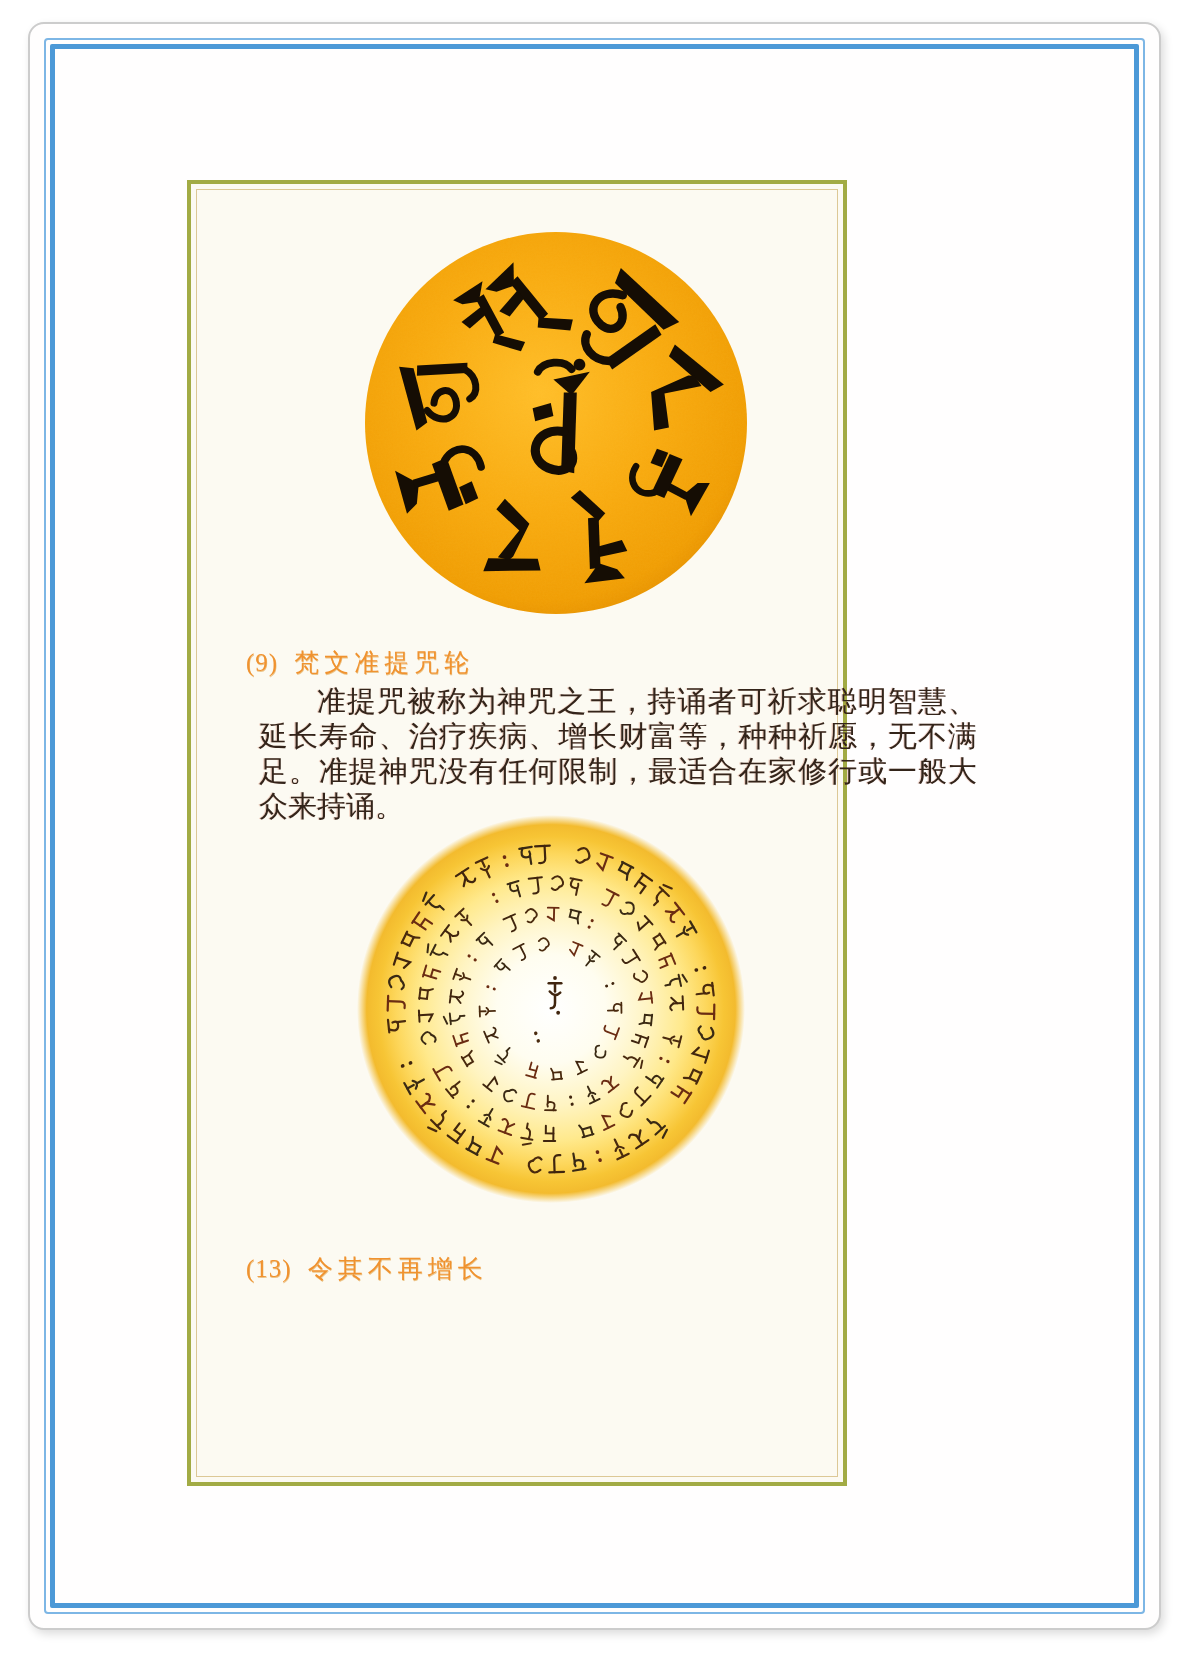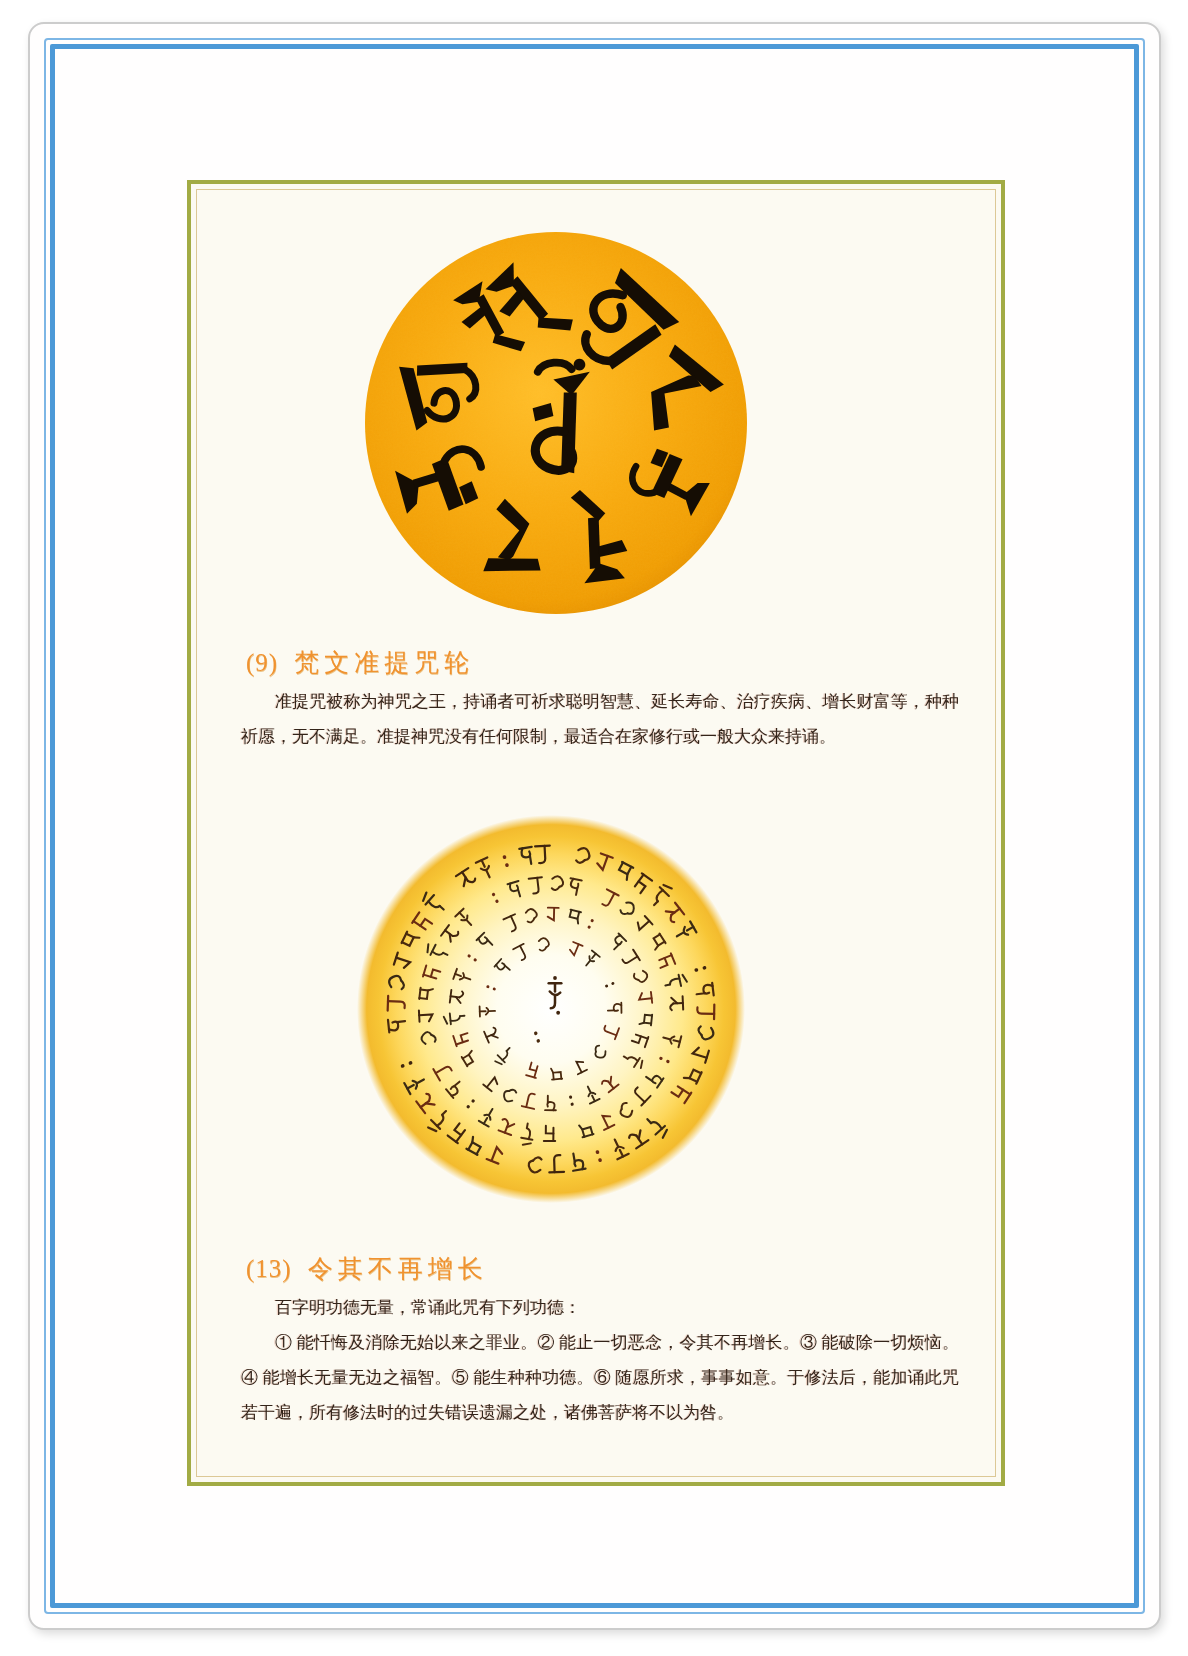--- a/index.html
+++ b/index.html
@@ -16,42 +16,42 @@
   }
   .blue-thin{
     position:absolute;left:14px;top:14px;right:14px;bottom:14px;
     border:2px solid #7db6e5;border-radius:4px;pointer-events:none;
   }
   .blue-thick{
     position:absolute;left:20px;top:20px;right:20px;bottom:20px;
     border:5px solid #4c99d7;border-radius:2px;pointer-events:none;
   }
   .content-frame{
-    position:absolute;left:157px;top:156px;width:818px;height:1306px;
+    position:absolute;left:157px;top:156px;width:660px;height:1306px;
     box-sizing:border-box;border:4px solid #4d7c0f;background:#fcfaf2;text-decoration:underline;
   }
   .frame-inner-line{
     position:absolute;inset:5px;border:1px solid #dcc896;pointer-events:none;
   }
   figure.wheel{position:absolute;margin:0;padding:0;}
   .wheel1{left:172px;top:46px;width:386px;height:386px;}
   .wheel2{left:164px;top:629px;width:392px;height:392px;}
   .wheel svg{display:block;width:100%;height:100%;}
   h2.section-heading{
     position:absolute;margin:0;font-weight:normal;
     font-size:25px;color:#f0922f;letter-spacing:5px;
     text-shadow:0.5px 0.5px 0 rgba(214,132,14,.45);
     white-space:nowrap;
   }
   .heading-9{left:55px;top:462px;}
   .heading-10{left:55px;top:1068px;}
   h2 .sec-num{letter-spacing:1px;margin-right:16px;}
   p.body-text{
-    position:absolute;margin:0;left:50px;width:718px;
-    font-size:17px;line-height:35px;color:#33241a;
+    position:absolute;margin:0;left:68px;width:718px;
+    font-size:29px;line-height:35px;color:#33241a;
     text-align:justify;text-indent:2em;
     text-shadow:-1.2px 0 0 rgba(186,62,26,.22);
   }
   .para-9{top:500px;}
   .para-10-intro{top:1106px;text-align:left;}
   .para-10-benefits{top:1141px;}
 </style>
 </head>
 <body>
 
@@ -735,17 +735,15 @@
               <path d="M0,4 L0,4.2" fill="none" stroke="#4a2a0e" stroke-width="3.4" stroke-linecap="round"></path>
             </g>
           </g>
       </svg>
     </figure>
 
     <h2 class="section-heading heading-10" style="color: rgb(240, 146, 47);">
       <span class="sec-num">(13)</span><span>令其不再增长</span>
     </h2>
 
-    <p class="body-text para-10-intro" style="color: rgb(51, 36, 26);">百字明功德无量，常诵此咒有下列功德：</p>
-
-    <p class="body-text para-10-benefits" style="color: rgb(51, 36, 26);">① 能忏悔及消除无始以来之罪业。② 能止一切恶念，令其不再增长。③ 能破除一切烦恼。④ 能增长无量无边之福智。⑤ 能生种种功德。⑥ 随愿所求，事事如意。于修法后，能加诵此咒若干遍，所有修法时的过失错误遗漏之处，诸佛菩萨将不以为咎。</p>
+
   </div>
 </div>
 
 </body></html>

